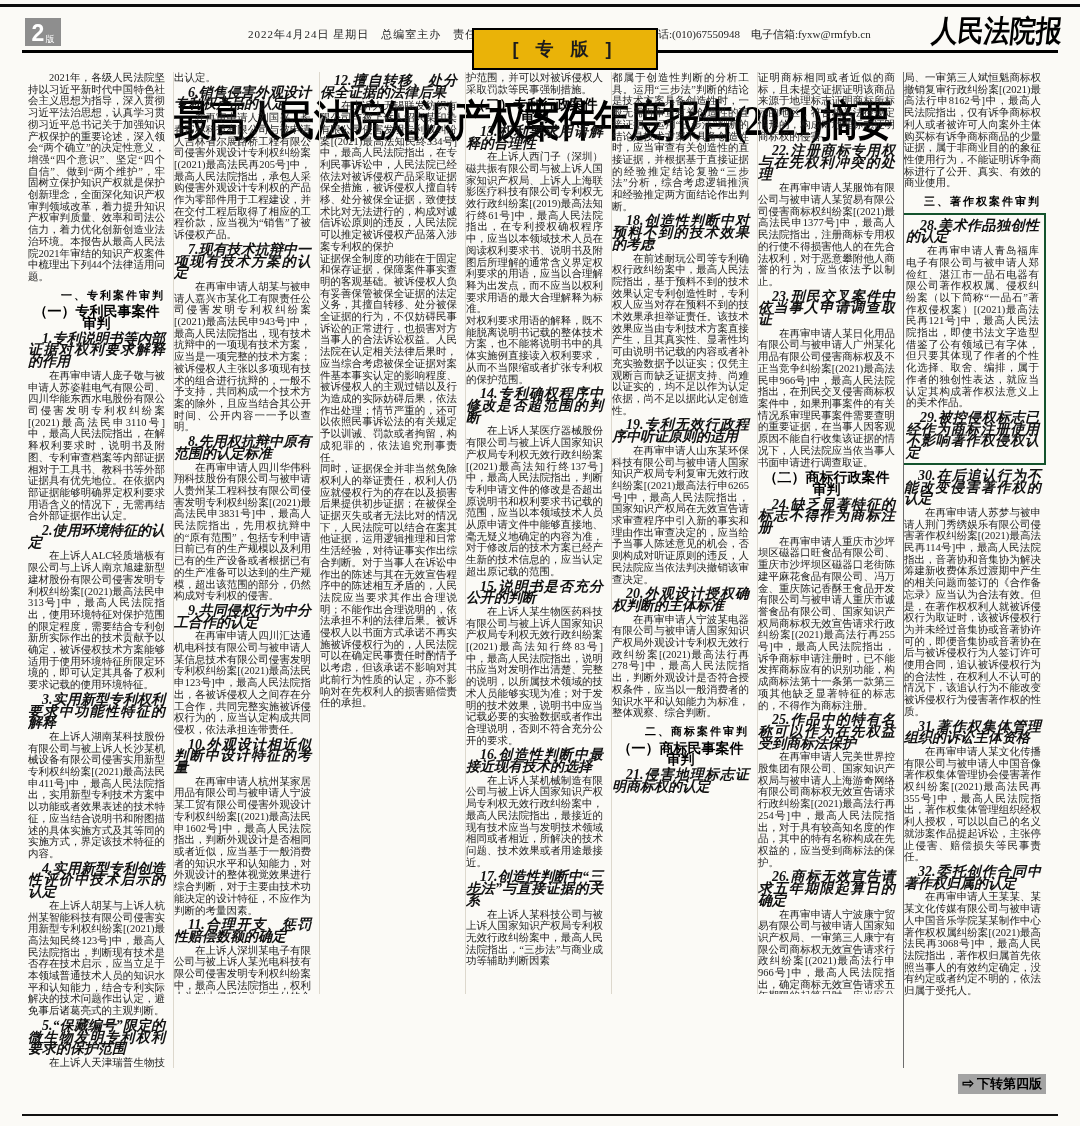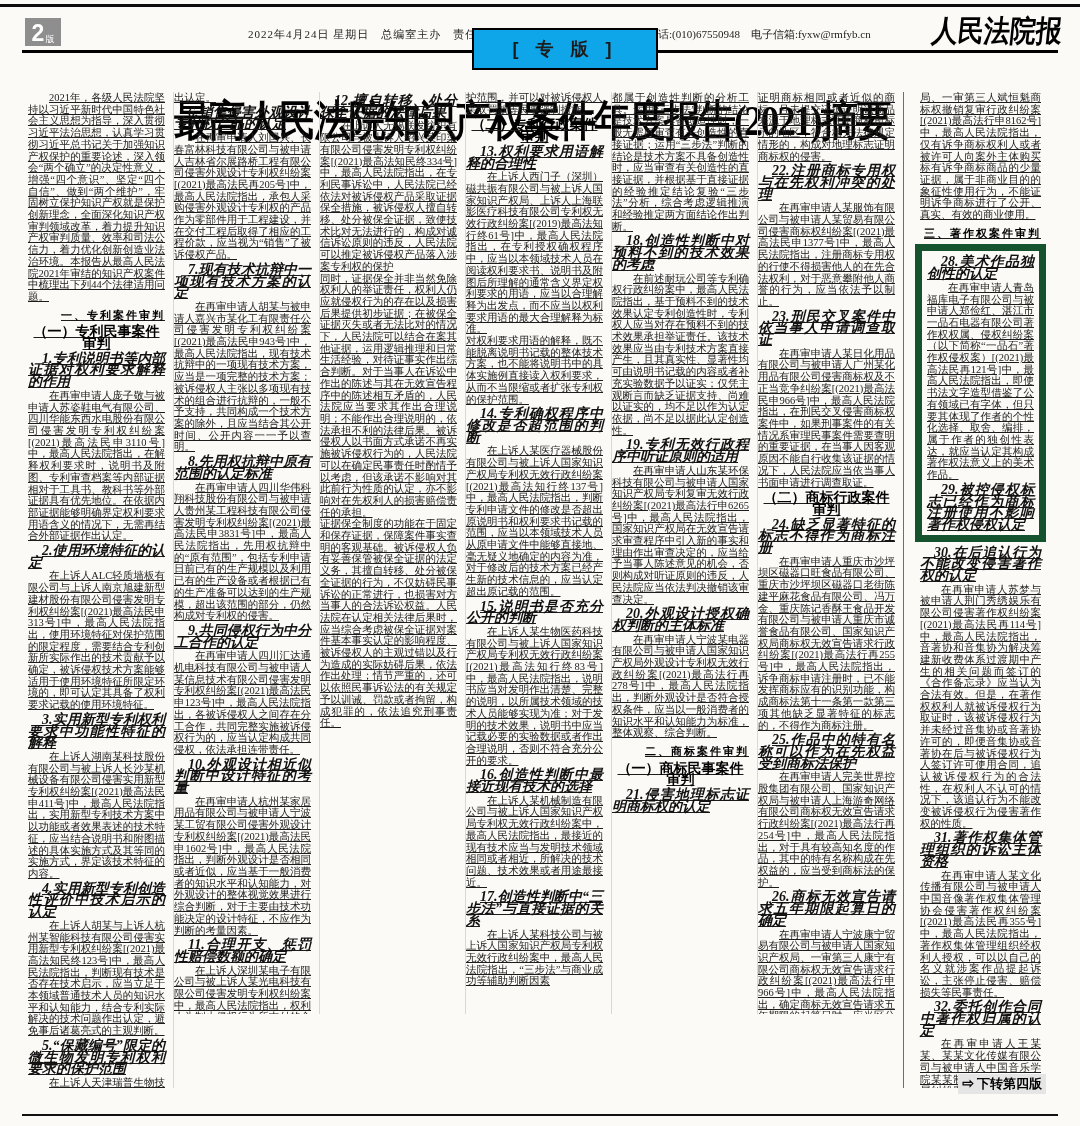--- a/index.html
+++ b/index.html
@@ -9,44 +9,44 @@
   .topline{position:absolute;top:4px;left:0;right:0;height:3px;background:#0d0d0d;}
   .badge{position:absolute;left:25px;top:18px;width:36px;height:28px;background:#8e8e8e;
          color:#fff;display:flex;align-items:flex-end;justify-content:center;}
   .badge .num{font-size:23px;font-weight:bold;line-height:26px;font-family:"Liberation Sans",sans-serif;}
   .badge .ban{font-size:9px;line-height:14px;margin-left:1px;}
   .dateline{position:absolute;left:248px;top:27px;font-size:11px;letter-spacing:1px;color:#222;}
   .contact{position:absolute;left:625px;top:27px;font-size:11px;color:#222;}
   .masthead{position:absolute;right:18px;top:14px;font-size:26px;font-weight:900;
             letter-spacing:0px;color:#000;transform:skewX(-6deg) scaleY(1.15);font-family:"DejaVu Serif",serif;}
   .thickrule{position:absolute;top:50px;left:22px;right:22px;height:3px;background:#000;}
-  .zhuanban{position:absolute;left:472px;top:28px;width:182px;height:38px;background:#0ea5e9;
+  .zhuanban{position:absolute;left:472px;top:28px;width:182px;height:38px;background:#eab308;
             border:2px solid #000;display:flex;align-items:center;justify-content:center;
             font-size:18px;font-weight:bold;letter-spacing:6px;font-family:"Liberation Sans",sans-serif;}
   
   .bigtitle{position:absolute;left:174px;top:92px;width:716px;text-align:center;
             font-size:37px;font-weight:900;letter-spacing:-2px;white-space:nowrap;
             transform:scaleY(1.15);transform-origin:center top;color:#000;}
   
-  #cols{position:absolute;left:28px;top:92px;width:1024px;height:996px;display:flex;text-decoration:underline;}
+  #cols{position:absolute;left:28px;top:72px;width:1024px;height:996px;display:flex;}
   .col{width:146px;height:996px;box-sizing:border-box;padding-right:8px;overflow:hidden;
        border-right:1px solid #ddd8cd;font-size:10.5px;line-height:11.7px;text-align:justify;
        color:#222;}
   .col.short{height:922px;}
-  .col.last{border-right:none;border-left:1px solid #6e6e6e;margin-left:-1px;padding-left:16px;}
+  .col.last{border-right:none;border-left:1px solid #6e6e6e;margin-left:-1px;padding-left:0;}
   .para{margin:0;text-indent:2em;}
   .para.cont{text-indent:0;}
   .sec{font-weight:bold;text-align:right;font-size:11px;margin:7px 0 5px 0;letter-spacing:2px;
        font-family:"Liberation Sans",sans-serif;color:#000;white-space:nowrap;}
   .sub{font-weight:bold;text-align:center;font-size:14px;margin:4px 0 3px 0;
        font-family:"Liberation Sans",sans-serif;color:#000;}
   .it{font-style:italic;font-weight:bold;font-size:14px;margin:3px 0 2px 0;text-indent:1em;color:#111;}
-  .redbox{border:7px solid #14532d;margin:3px -5px 5px -5px;padding:2px 5px;}
+  .redbox{border:2px solid #14532d;margin:3px -5px 5px -5px;padding:2px 5px;}
   
-  .jump{position:absolute;right:34px;bottom:32px;background:#e5e5e5;padding:1px 4px;
+  .jump{position:absolute;right:34px;bottom:32px;background:#a3a3a3;padding:1px 4px;
         font-size:13px;font-weight:bold;font-family:"Liberation Sans",sans-serif;color:#000;margin-left:28px;}
   .jump .arrow{font-size:14px;margin-right:3px;}
   .bottomline{position:absolute;left:22px;right:22px;bottom:10px;height:2px;background:#111;}
 </style>
 </head>
 <body>
 
 <div id="page">
   <div class="topline"></div>
 
@@ -91,22 +91,22 @@
         <div class="it">9.共同侵权行为中分工合作的认定</div>
         <p class="para">在再审申请人四川汇达通机电科技有限公司与被申请人某信息技术有限公司侵害发明专利权纠纷案[(2021)最高法民申123号]中，最高人民法院指出，各被诉侵权人之间存在分工合作，共同完整实施被诉侵权行为的，应当认定构成共同侵权，依法承担连带责任。</p>
         <div class="it">10.外观设计相近似判断中设计特征的考量</div>
         <p class="para">在再审申请人杭州某家居用品有限公司与被申请人宁波某工贸有限公司侵害外观设计专利权纠纷案[(2021)最高法民申1602号]中，最高人民法院指出，判断外观设计是否相同或者近似，应当基于一般消费者的知识水平和认知能力，对外观设计的整体视觉效果进行综合判断，对于主要由技术功能决定的设计特征，不应作为判断的考量因素。</p>
         <div class="it">11.合理开支、惩罚性赔偿数额的确定</div>
         <p class="para">在上诉人深圳某电子有限公司与被上诉人某光电科技有限公司侵害发明专利权纠纷案中，最高人民法院指出，权利人为制止侵权行为所支付的合理开支，应当依法计入赔偿数额，并结合侵权行为的性质和情节综合确定。</p>
       </div>
       <div class="col short">
         <div class="it">12.擅自转移、处分保全证据的法律后果</div>
         <p class="para">在上诉人无锡联发纺织有限公司与被上诉人绍兴某印染有限公司侵害发明专利权纠纷案[(2021)最高法知民终334号]中，最高人民法院指出，在专利民事诉讼中，人民法院已经依法对被诉侵权产品采取证据保全措施，被诉侵权人擅自转移、处分被保全证据，致使技术比对无法进行的，构成对诚信诉讼原则的违反，人民法院可以推定被诉侵权产品落入涉案专利权的保护</p>
+        <p class="para cont">证据保全制度的功能在于固定和保存证据，保障案件事实查明的客观基础。被诉侵权人负有妥善保管被保全证据的法定义务，其擅自转移、处分被保全证据的行为，不仅妨碍民事诉讼的正常进行，也损害对方当事人的合法诉讼权益。人民法院在认定相关法律后果时，应当综合考虑被保全证据对案件基本事实认定的影响程度、被诉侵权人的主观过错以及行为造成的实际妨碍后果，依法作出处理；情节严重的，还可以依照民事诉讼法的有关规定予以训诫、罚款或者拘留，构成犯罪的，依法追究刑事责任。</p>
         <p class="para cont">同时，证据保全并非当然免除权利人的举证责任，权利人仍应就侵权行为的存在以及损害后果提供初步证据；在被保全证据灭失或者无法比对的情况下，人民法院可以结合在案其他证据，运用逻辑推理和日常生活经验，对待证事实作出综合判断。对于当事人在诉讼中作出的陈述与其在无效宣告程序中的陈述相互矛盾的，人民法院应当要求其作出合理说明；不能作出合理说明的，依法承担不利的法律后果。被诉侵权人以书面方式承诺不再实施被诉侵权行为的，人民法院可以在确定民事责任时酌情予以考虑，但该承诺不影响对其此前行为性质的认定，亦不影响对在先权利人的损害赔偿责任的承担。</p>
-        <p class="para cont">证据保全制度的功能在于固定和保存证据，保障案件事实查明的客观基础。被诉侵权人负有妥善保管被保全证据的法定义务，其擅自转移、处分被保全证据的行为，不仅妨碍民事诉讼的正常进行，也损害对方当事人的合法诉讼权益。人民法院在认定相关法律后果时，应当综合考虑被保全证据对案件基本事实认定的影响程度、被诉侵权人的主观过错以及行为造成的实际妨碍后果，依法作出处理；情节严重的，还可以依照民事诉讼法的有关规定予以训诫、罚款或者拘留，构成犯罪的，依法追究刑事责任。</p>
       </div>
       <div class="col short">
         <p class="para cont">护范围，并可以对被诉侵权人采取罚款等民事强制措施。</p>
         <div class="sub">（二）专利行政案件审判</div>
         <div class="it">13.权利要求用语解释的合理性</div>
         <p class="para">在上诉人西门子（深圳）磁共振有限公司与被上诉人国家知识产权局、上诉人上海联影医疗科技有限公司专利权无效行政纠纷案[(2019)最高法知行终61号]中，最高人民法院指出，在专利授权确权程序中，应当以本领域技术人员在阅读权利要求书、说明书及附图后所理解的通常含义界定权利要求的用语，应当以合理解释为出发点，而不应当以权利要求用语的最大合理解释为标准。</p>
         <p class="para cont">对权利要求用语的解释，既不能脱离说明书记载的整体技术方案，也不能将说明书中的具体实施例直接读入权利要求，从而不当限缩或者扩张专利权的保护范围。</p>
         <div class="it">14.专利确权程序中修改是否超范围的判断</div>
         <p class="para">在上诉人某医疗器械股份有限公司与被上诉人国家知识产权局专利权无效行政纠纷案[(2021)最高法知行终137号]中，最高人民法院指出，判断专利申请文件的修改是否超出原说明书和权利要求书记载的范围，应当以本领域技术人员从原申请文件中能够直接地、毫无疑义地确定的内容为准，对于修改后的技术方案已经产生新的技术信息的，应当认定超出原记载的范围。</p>
         <div class="it">15.说明书是否充分公开的判断</div>

